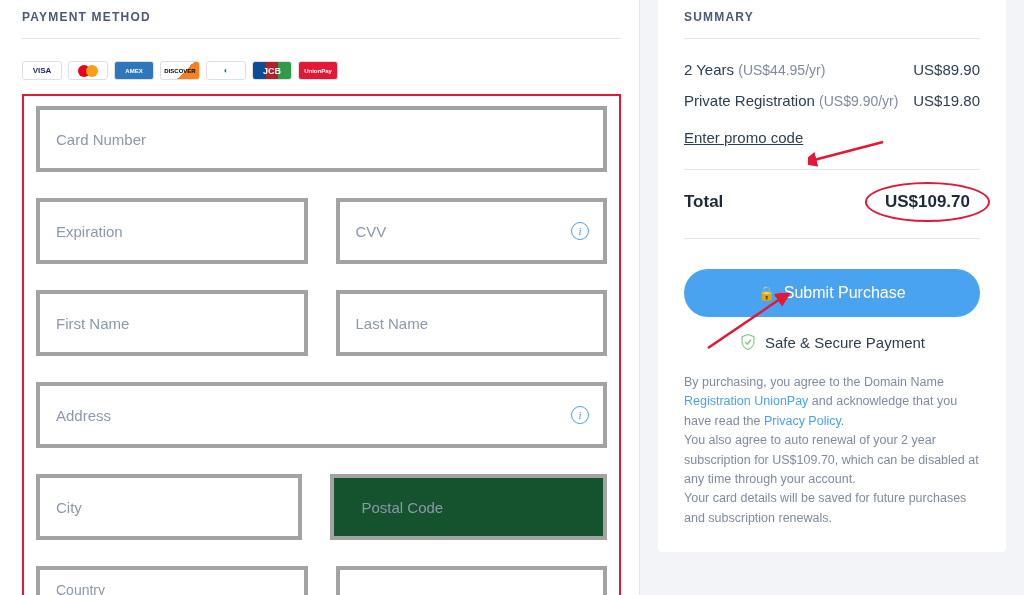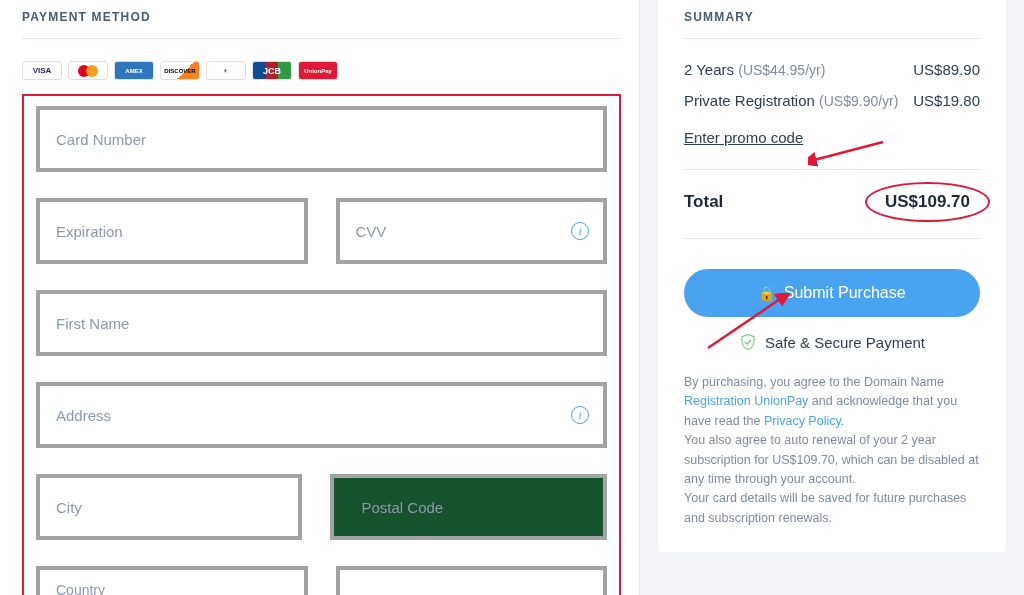--- a/index.html
+++ b/index.html
@@ -79,20 +79,23 @@
           <span class="ph">Expiration</span>
         </div>
         <div class="field">
           <span class="ph">CVV</span>
           <span class="info-ico">i</span>
         </div>
       </div>
       <div class="row">
         <div class="field">
           <span class="ph">First Name</span>
+        </div>
+        <div class="field">
+          <span class="ph">Last Name</span>
         </div>
       </div>
       <div class="field">
         <span class="ph">Address</span>
         <span class="info-ico">i</span>
       </div>
       <div class="row">
         <div class="field">
           <span class="ph">City</span>
         </div>

